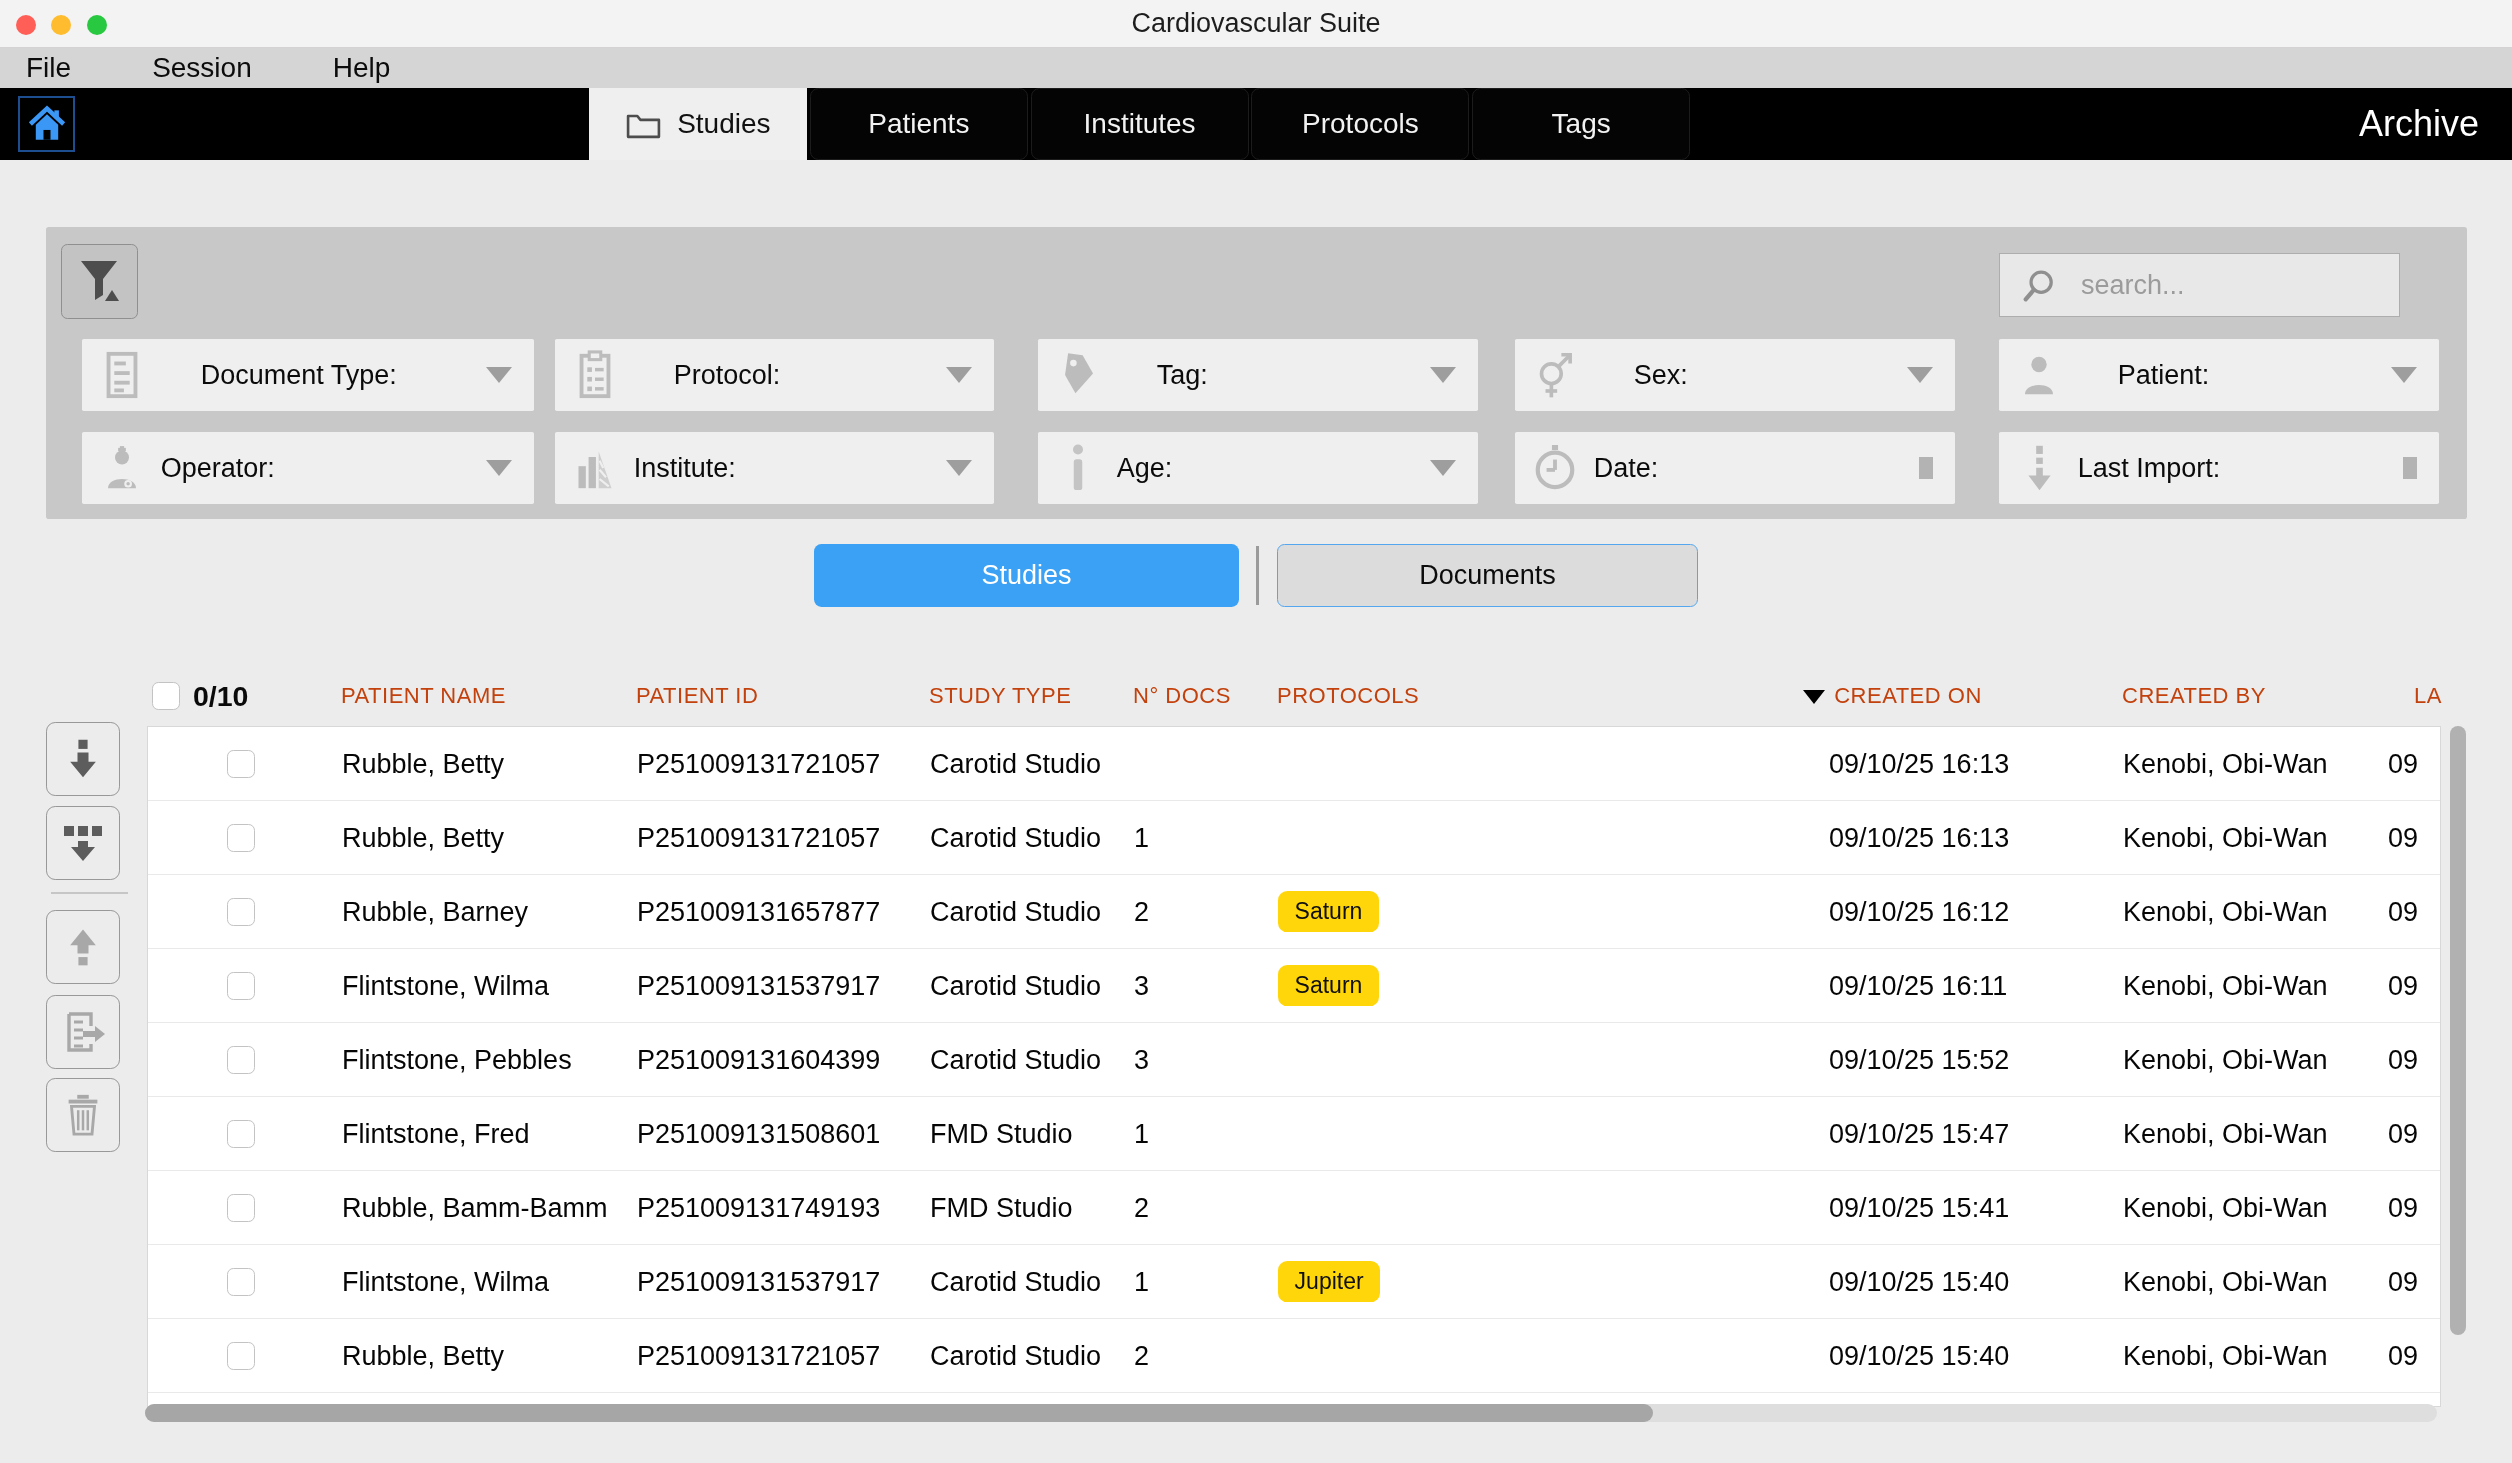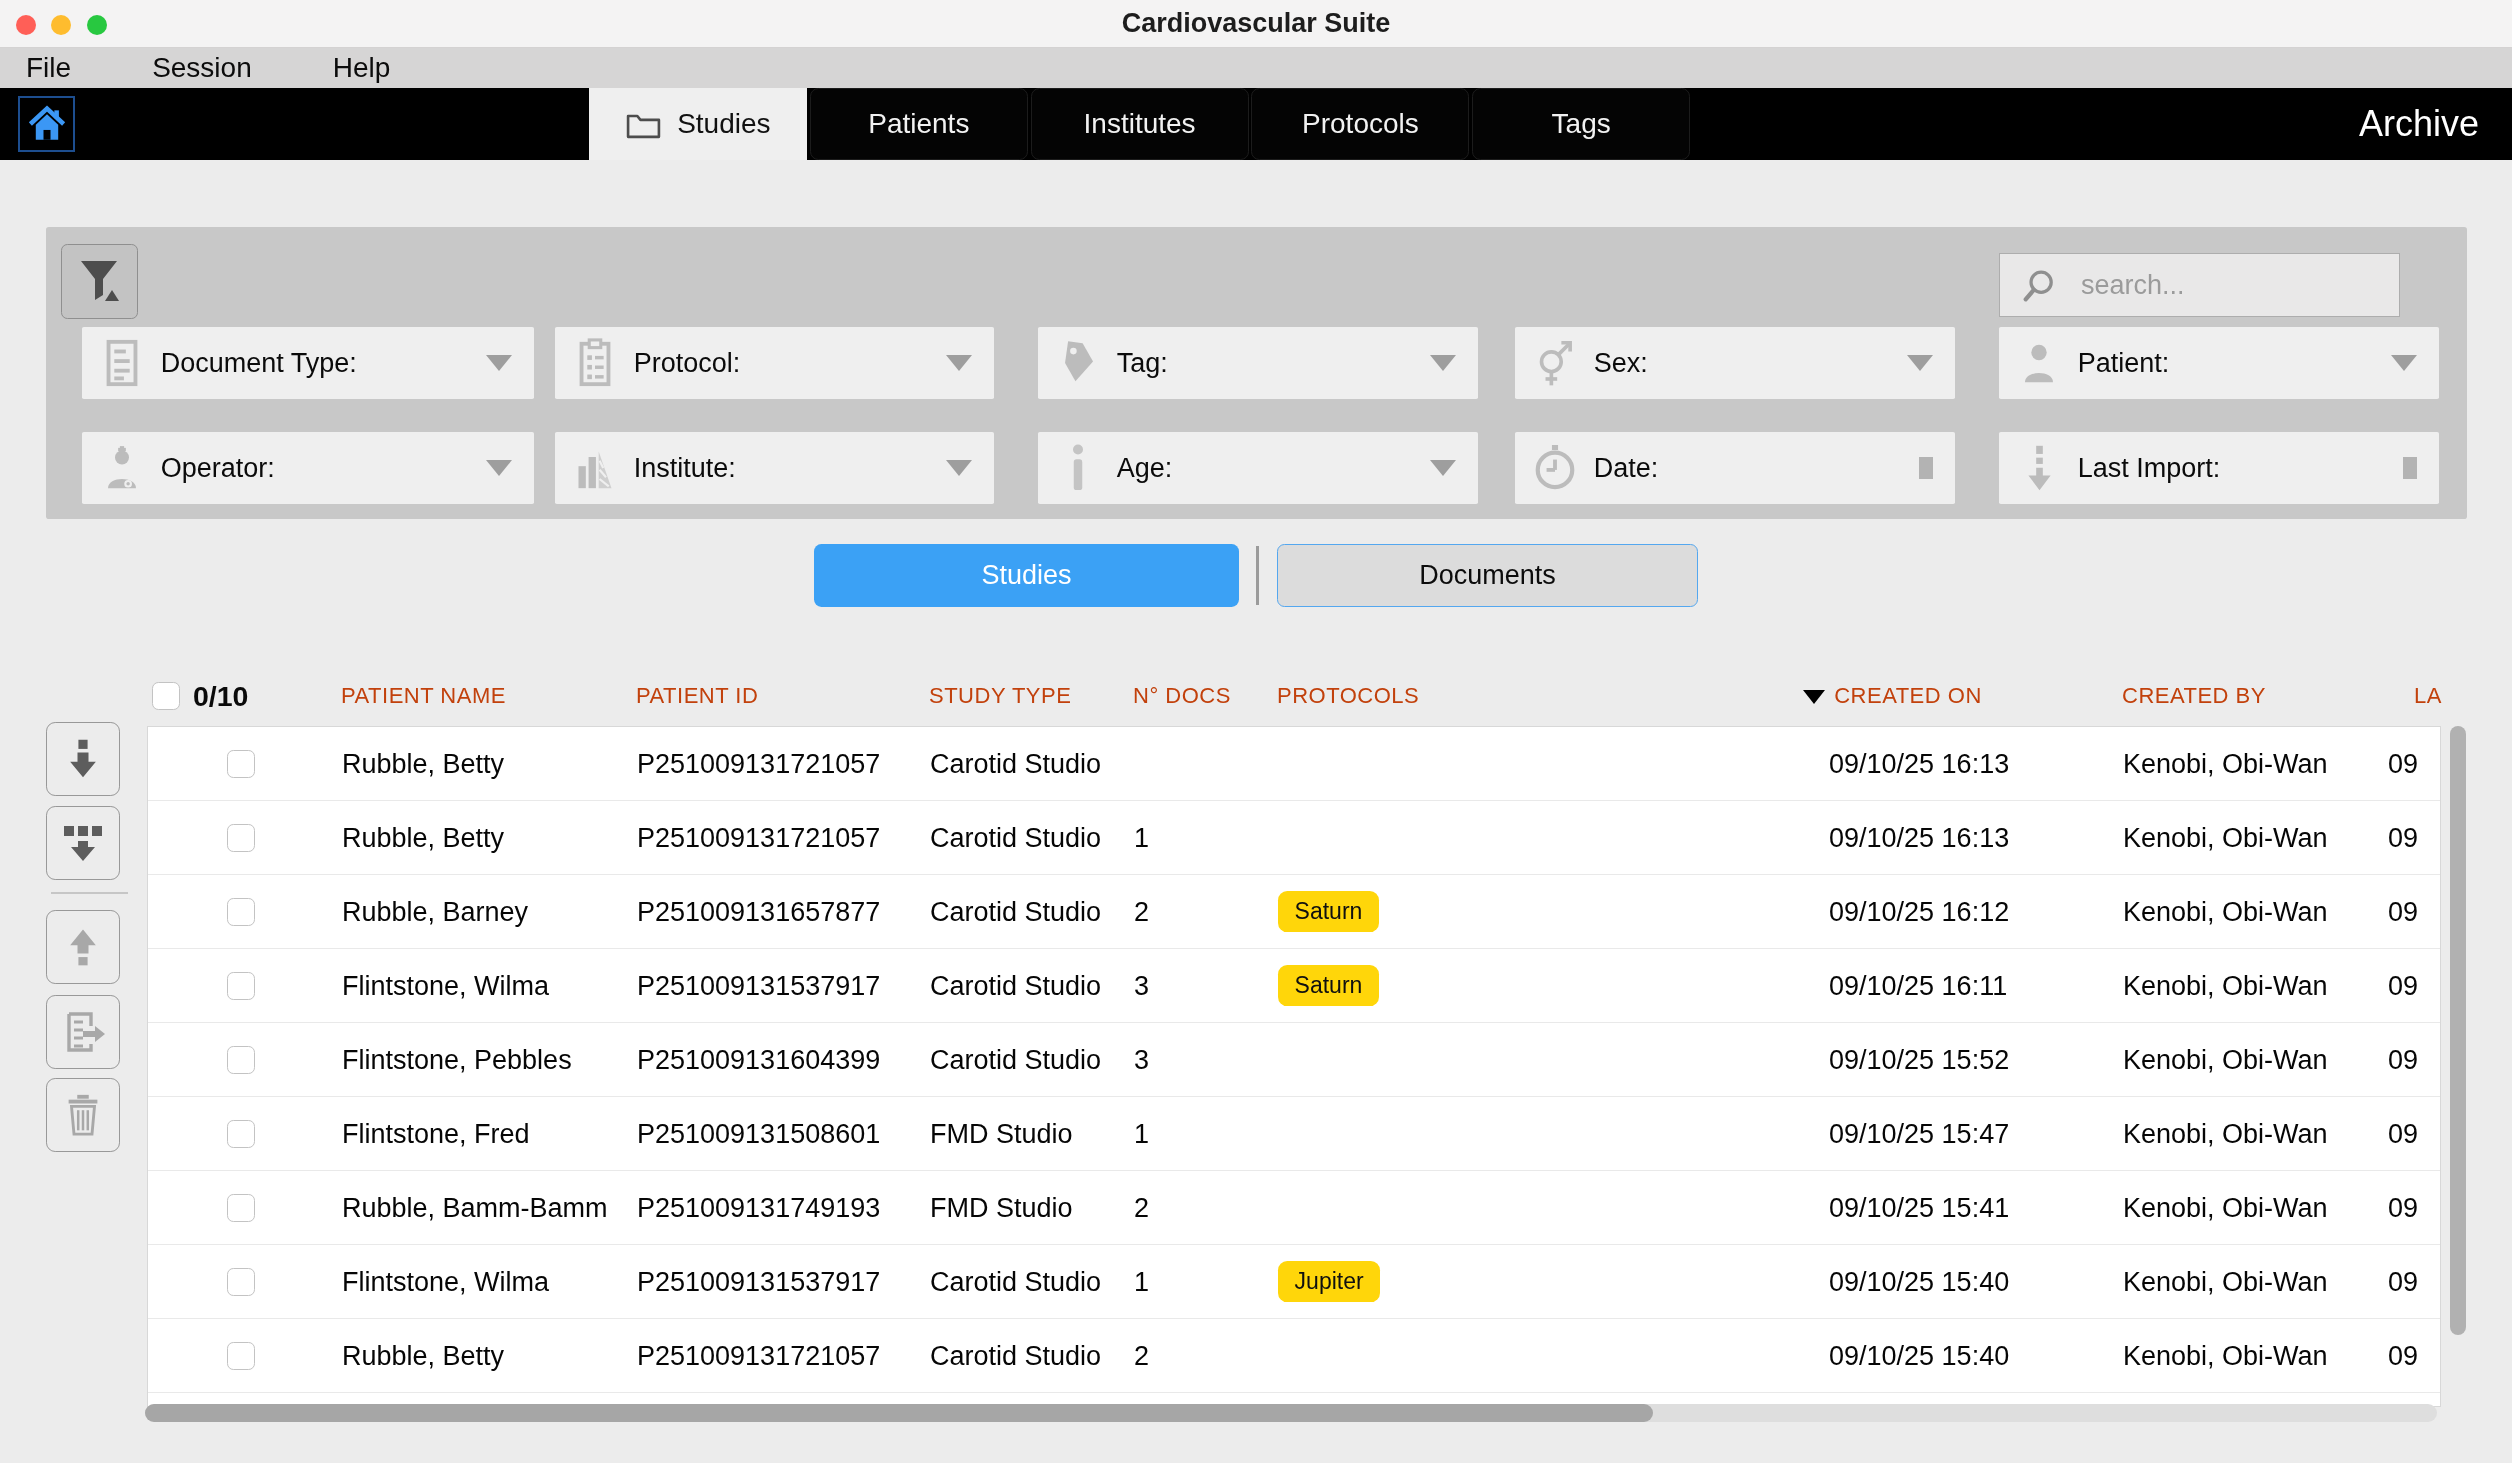--- a/index.html
+++ b/index.html
@@ -6,21 +6,21 @@
   html,body { width:2512px; height:1464px; overflow:hidden; background:#ececec;
               font-family:"Liberation Sans","DejaVu Sans",sans-serif; }
   .window { position:relative; width:2512px; height:1464px; background:#ececec; }
 
   
   .titlebar { position:absolute; left:0; top:0; width:2512px; height:48px;
               background:#f4f3f3; border-bottom:0.9px solid #d4d2d2;
               display:flex; align-items:center; justify-content:center; }
   .traffic { position:absolute; left:15.6px; top:14.7px; display:flex; gap:15.6px; }
   .light { width:20px; height:20px; border-radius:50%; }
-  .win-title { font-size:27px; font-weight:bold; color:#1d1d1d; }
+  .win-title { font-size:27px; font-weight:normal; color:#1d1d1d; }
 
   
   .menubar { position:absolute; left:0; top:48px; width:2512px; height:40px;
              background:#d6d5d5; display:flex; align-items:center; gap:81px; padding-left:26px; }
   .menu-item { font-size:28px; color:#0c0c0c; }
 
   
   .navbar { position:absolute; left:0; top:88px; width:2512px; height:72px; background:#000; }
   .home-btn { position:absolute; left:18.4px; top:8.3px; width:57px; height:56px;
               border:2.8px solid #1d4e8f; background:#000; display:flex; align-items:center; justify-content:center; }
@@ -42,21 +42,21 @@
   .search-box input { border:none; outline:none; background:transparent; font-size:27px; color:#555;
                       font-family:inherit; width:303px; margin-left:22px; }
   .search-box input::placeholder { color:#9b9b9b; }
   .fbox { position:absolute; height:72px; background:#efefef; border-radius:1.8px;
           display:flex; align-items:center; padding:0 22px 0 14.7px; }
   .ficon { width:51px; display:flex; justify-content:center; align-items:center; flex:none; }
   .flabel { font-size:27px; color:#0b0b0b; margin-left:13px; flex:1; }
   .caret { width:0; height:0; border-left:13px solid transparent; border-right:13px solid transparent;
            border-top:16.6px solid #9e9e9e; flex:none; }
   .sq-ind { width:14px; height:22px; background:#b3b3b3; flex:none; }
-  .r1 { top:100px; } .r2 { top:205px; }
+  .r1 { top:112px;gap:40px; } .r2 { top:205px; }
   .col1 { left:36px;  width:452px; }
   .col2 { left:509px; width:439px; }
   .col3 { left:992px; width:440px; }
   .col4 { left:1469px; width:440px; }
   .col5 { left:1953px; width:440px; }
 
   
   .toggle-btn { position:absolute; height:63px; border-radius:7.4px; font-size:27px;
                 display:flex; align-items:center; justify-content:center; }
   .toggle-studies { left:814px; top:544px; width:425px; background:#3ba1f5; color:#fff; border:none; }

